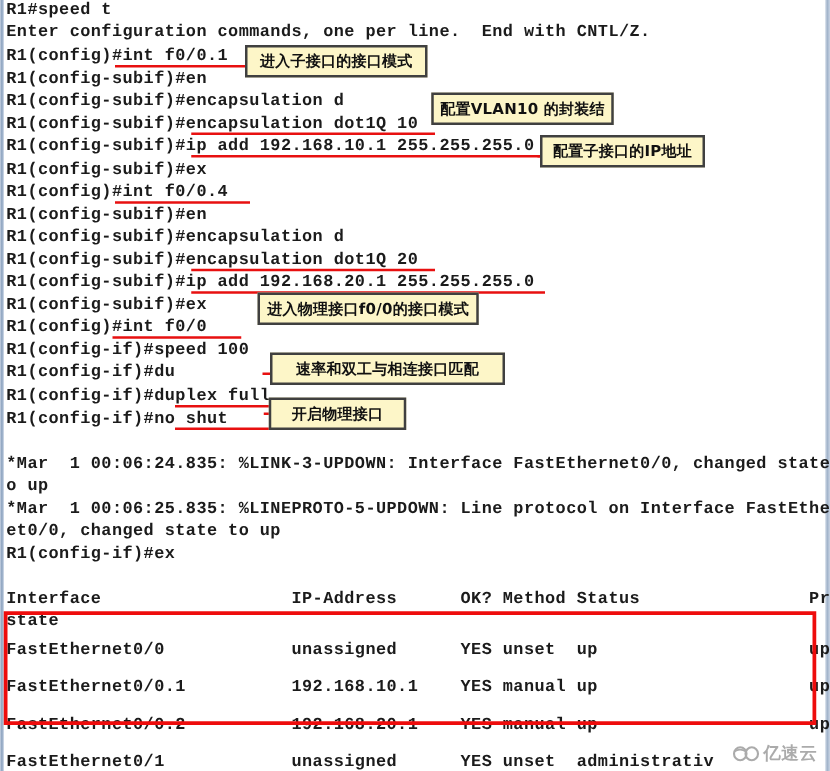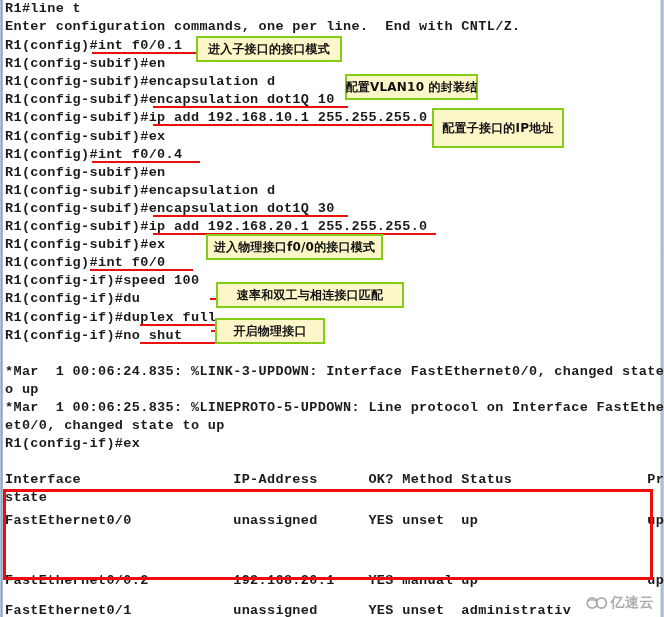--- a/index.html
+++ b/index.html
@@ -55,21 +55,21 @@
   }
   
   .rline {
     position: absolute;
     background: #e81010;
   }
   
   .callout {
     position: absolute;
     background: #fdf6c8;
-    border: 2px solid #84cc16;
+    border: 2px solid #404040;
     color: #111111;
     font-family: "DejaVu Sans", "Liberation Sans", sans-serif;
     font-size: 12px;
     font-weight: 700;
     line-height: 1;
     display: flex;
     align-items: center;
     justify-content: center;
     padding: 0 7px;
     box-sizing: border-box;
@@ -105,47 +105,48 @@
 </head>
 <body>
 
 <div id="screen">
 
   <div id="edge-left"></div>
   <div id="edge-right"></div>
 
   <div id="term">
 
-    <div class="line" style="top:2px">R1#line t</div>
+    <div class="line" style="top:2px">R1#speed t</div>
     <div class="line" style="top:20px">Enter configuration commands, one per line.  End with CNTL/Z.</div>
     <div class="line" style="top:39px">R1(config)#int f0/0.1</div>
     <div class="line" style="top:57px">R1(config-subif)#en</div>
     <div class="line" style="top:75px">R1(config-subif)#encapsulation d</div>
     <div class="line" style="top:93px">R1(config-subif)#encapsulation dot1Q 10</div>
     <div class="line" style="top:111px">R1(config-subif)#ip add 192.168.10.1 255.255.255.0</div>
     <div class="line" style="top:130px">R1(config-subif)#ex</div>
     <div class="line" style="top:148px">R1(config)#int f0/0.4</div>
     <div class="line" style="top:166px">R1(config-subif)#en</div>
     <div class="line" style="top:184px">R1(config-subif)#encapsulation d</div>
-    <div class="line" style="top:202px">R1(config-subif)#encapsulation dot1Q 30</div>
+    <div class="line" style="top:202px">R1(config-subif)#encapsulation dot1Q 20</div>
     <div class="line" style="top:220px">R1(config-subif)#ip add 192.168.20.1 255.255.255.0</div>
     <div class="line" style="top:238px">R1(config-subif)#ex</div>
     <div class="line" style="top:256px">R1(config)#int f0/0</div>
     <div class="line" style="top:274px">R1(config-if)#speed 100</div>
     <div class="line" style="top:292px">R1(config-if)#du</div>
     <div class="line" style="top:311px">R1(config-if)#duplex full</div>
     <div class="line" style="top:329px">R1(config-if)#no shut</div>
     <div class="line" style="top:365px">*Mar  1 00:06:24.835: %LINK-3-UPDOWN: Interface FastEthernet0/0, changed state t</div>
     <div class="line" style="top:383px">o up</div>
     <div class="line" style="top:401px">*Mar  1 00:06:25.835: %LINEPROTO-5-UPDOWN: Line protocol on Interface FastEthern</div>
     <div class="line" style="top:419px">et0/0, changed state to up</div>
     <div class="line" style="top:437px">R1(config-if)#ex</div>
     <div class="line" style="top:473px">Interface                  IP-Address      OK? Method Status                Prot</div>
     <div class="line" style="top:491px">state</div>
     <div class="line" style="top:514px">FastEthernet0/0            unassigned      YES unset  up                    up</div>
+    <div class="line" style="top:544px">FastEthernet0/0.1          192.168.10.1    YES manual up                    up</div>
     <div class="line" style="top:574px">FastEthernet0/0.2          192.168.20.1    YES manual up                    up</div>
     <div class="line" style="top:604px">FastEthernet0/1            unassigned      YES unset  administrativ</div>
 
     <div class="uline" style="left:87px;  top:52px;  width:108px"></div>
     <div class="uline" style="left:148px; top:106px; width:195px"></div>
     <div class="uline" style="left:148px; top:124px; width:283px"></div>
     <div class="uline" style="left:87px;  top:161px; width:108px"></div>
     <div class="uline" style="left:148px; top:215px; width:195px"></div>
     <div class="uline" style="left:148px; top:233px; width:283px"></div>
     <div class="uline" style="left:85px;  top:269px; width:103px"></div>
@@ -155,24 +156,24 @@
     <div class="rline" style="left:425px; top:124px; width:10px; height:2px"></div>
     <div class="rline" style="left:205px; top:298px; width:6px;  height:2px"></div>
     <div class="rline" style="left:206px; top:330px; width:6px;  height:2px"></div>
 
     <div id="row-box" style="left:-2px; top:489px; width:650px; height:91px;"></div>
   </div>
 
   <div class="callout" style="left:196px; top:36px;  width:146px; height:26px;">
     <span>进入子接口的接口模式</span>
   </div>
-  <div class="callout" style="left:345px; top:74px;  width:133px; height:26px;">
+  <div class="callout" style="left:345px; top:74px;  width:146px; height:26px;">
     <span>配置VLAN10 的封装结</span>
   </div>
-  <div class="callout" style="left:432px; top:108px; width:132px; height:40px;">
+  <div class="callout" style="left:432px; top:108px; width:132px; height:26px;">
     <span>配置子接口的IP地址</span>
   </div>
   <div class="callout" style="left:206px; top:234px; width:177px; height:26px;">
     <span>进入物理接口f0/0的接口模式</span>
   </div>
   <div class="callout" style="left:216px; top:282px; width:188px; height:26px;">
     <span>速率和双工与相连接口匹配</span>
   </div>
   <div class="callout" style="left:215px; top:318px; width:110px; height:26px;">
     <span>开启物理接口</span>

